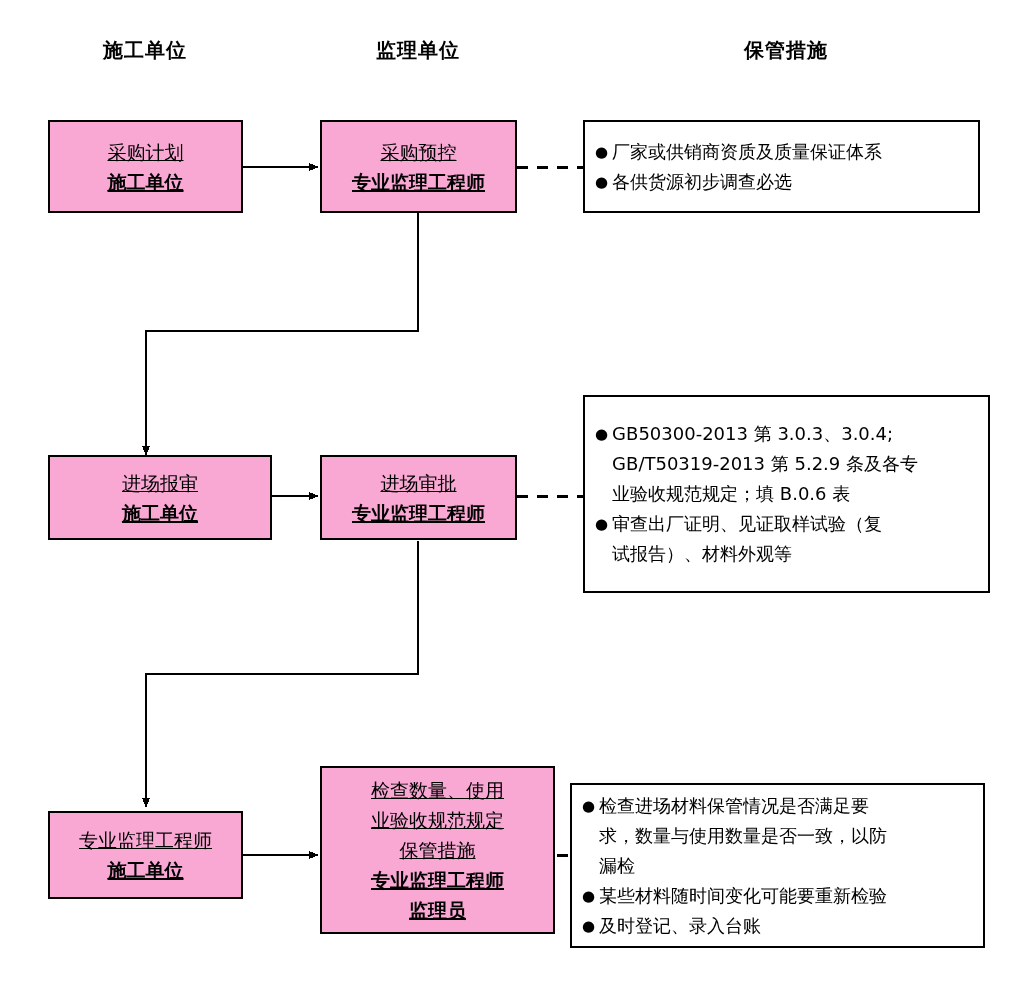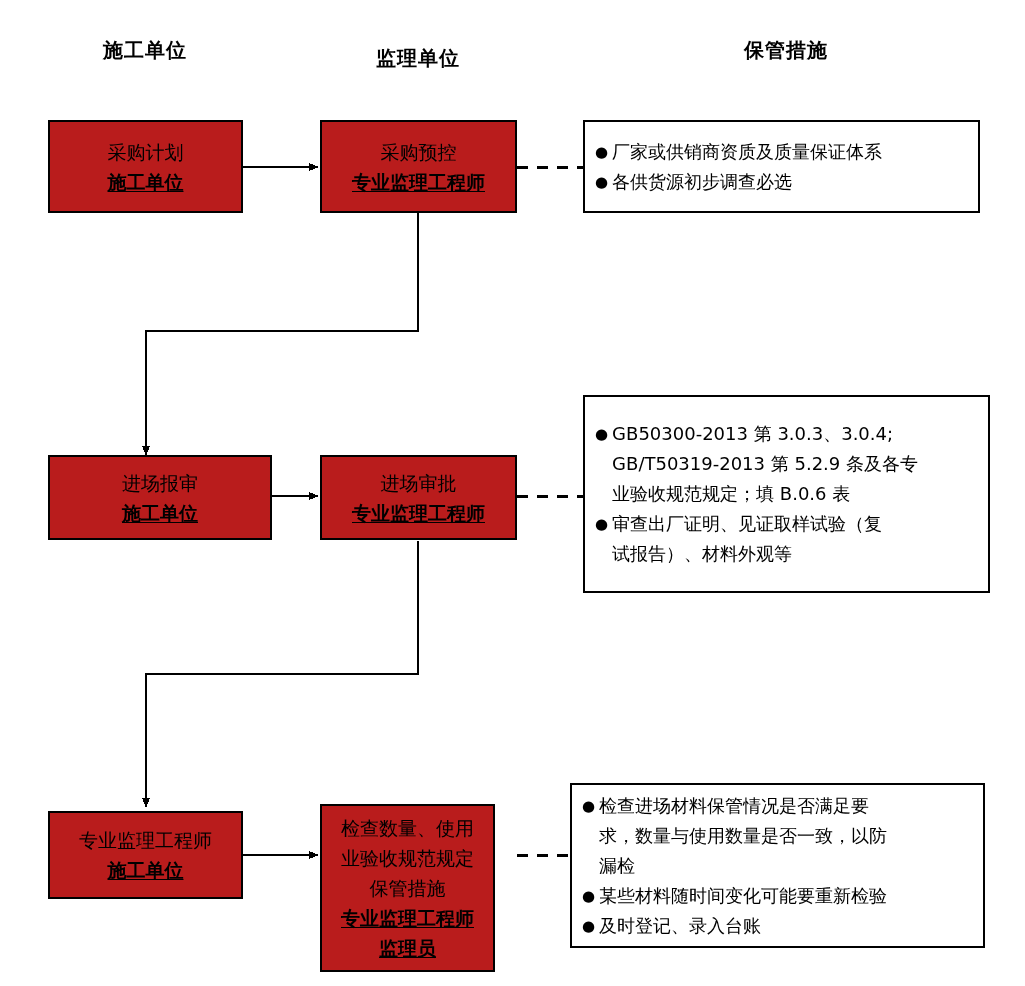--- a/index.html
+++ b/index.html
@@ -28,26 +28,27 @@
     letter-spacing: 1px;
     white-space: nowrap;
     text-align: center;
     transform: translateX(-50%);
     line-height: 1;
   }
   .node {
     position: absolute;
     border: 2px solid #000000;
     box-sizing: border-box;
-    background: #b91c1c;
+    background: #f9a8d4;
     display: flex;
     flex-direction: column;
     align-items: center;
     justify-content: center;
     text-align: center;
+    text-decoration: underline;
   }
   .node .line {
     font-size: 19px;
     line-height: 30px;
     white-space: nowrap;
   }
   .node .line.strong {
     font-weight: bold;
     text-decoration: underline;
     text-underline-offset: 2px;
@@ -103,21 +104,21 @@
   <line x1="517" y1="496" x2="583" y2="496" stroke="#000000" stroke-width="3" stroke-dasharray="11 9"></line>
 
   <polyline points="418,541 418,674 146,674 146,807" fill="none" stroke="#000000" stroke-width="2" marker-end="url(#arrowhead)"></polyline>
 
   <line x1="243" y1="855" x2="318" y2="855" stroke="#000000" stroke-width="2" marker-end="url(#arrowhead)"></line>
 
   <line x1="517" y1="855" x2="570" y2="855" stroke="#000000" stroke-width="3" stroke-dasharray="11 9"></line>
 </svg>
 
 <div class="col-header" style="left:145px; top:40px;">施工单位</div>
-<div class="col-header" style="left:418px; top:40px;margin-top:8px;">监理单位</div>
+<div class="col-header" style="left:418px; top:40px;">监理单位</div>
 <div class="col-header" style="left:786px; top:40px;">保管措施</div>
 
 <div class="node" style="left:48px; top:120px; width:195px; height:93px;">
   <div class="line">采购计划</div>
   <div class="line strong">施工单位</div>
 </div>
 
 <div class="node" style="left:320px; top:120px; width:197px; height:93px;align-items:center;">
   <div class="line">采购预控</div>
   <div class="line strong">专业监理工程师</div>
@@ -156,21 +157,21 @@
     <span class="bullet-text">审查出厂证明、见证取样试验（复
 试报告）、材料外观等</span>
   </div>
 </div>
 
 <div class="node" style="left:48px; top:811px; width:195px; height:88px;">
   <div class="line">专业监理工程师</div>
   <div class="line strong">施工单位</div>
 </div>
 
-<div class="node" style="left:320px; top:804px; width:175px; height:168px;">
+<div class="node" style="left:320px; top:766px; width:235px; height:168px;">
   <div class="line">检查数量、使用</div>
   <div class="line">业验收规范规定</div>
   <div class="line">保管措施</div>
   <div class="line strong">专业监理工程师</div>
   <div class="line strong">监理员</div>
 </div>
 
 <div class="notebox" style="left:570px; top:783px; width:415px; height:165px;">
   <div class="bullet-row">
     <span class="bullet-dot">●</span>

